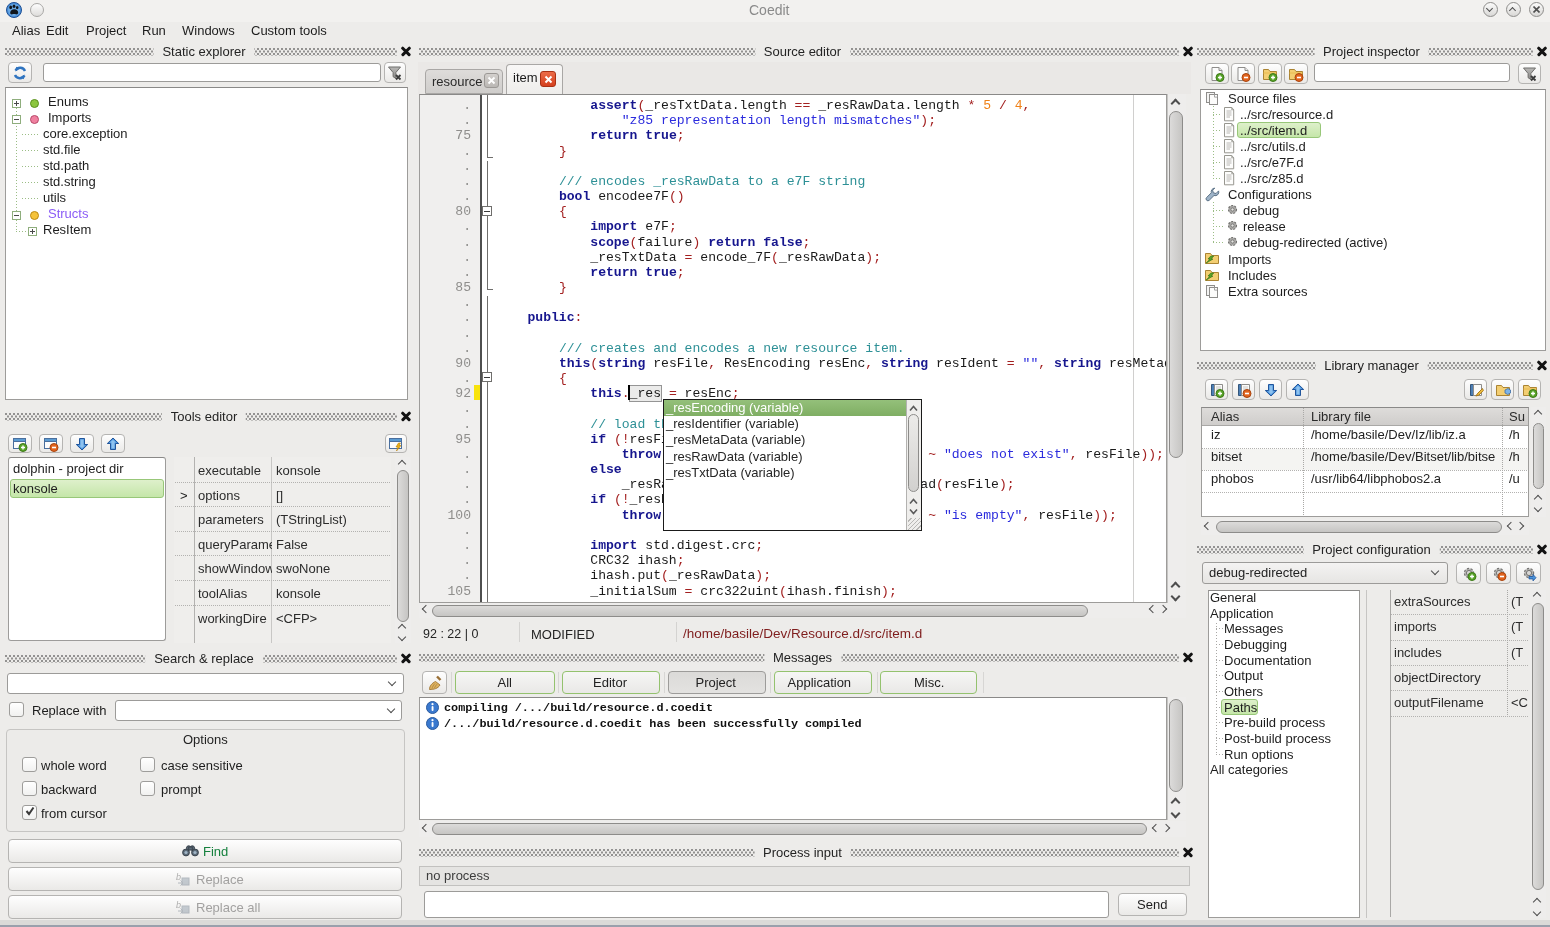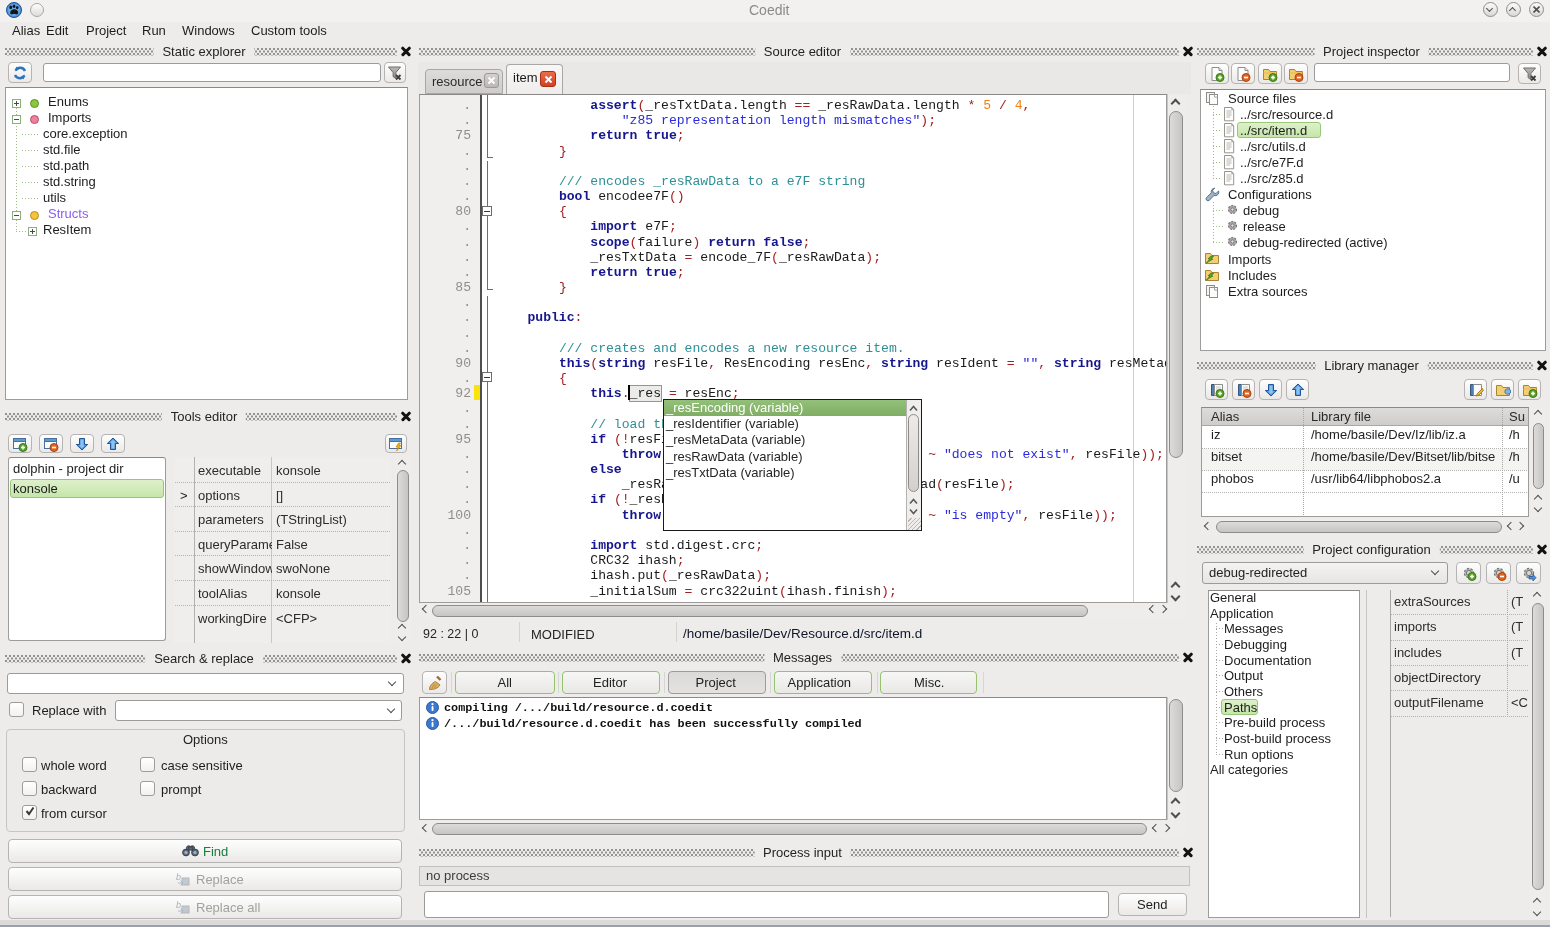--- a/index.html
+++ b/index.html
@@ -387,21 +387,21 @@
 <div class="sth" style="left:1169px;top:111px;width:14px;height:347px"></div>
 <div class="ch chu" style="left:1172px;top:583px;width:7px;height:7px;border-width:0 2px 2px 0;border-color:#4e4e4e"></div>
 <div class="ch chd" style="left:1172px;top:593px;width:7px;height:7px;border-width:0 2px 2px 0;border-color:#4e4e4e"></div>
 <div class="sbt" style="left:419px;top:603px;width:767px;height:15px"></div>
 <div class="ch chl" style="left:423px;top:606px;width:6px;height:6px;border-width:0 1.8px 1.8px 0;border-color:#4e4e4e"></div>
 <div class="sthh" style="left:432px;top:604.5px;width:656px;height:12px"></div>
 <div class="ch chl" style="left:1150px;top:606px;width:6px;height:6px;border-width:0 1.8px 1.8px 0;border-color:#4e4e4e"></div>
 <div class="ch chr" style="left:1160px;top:606px;width:6px;height:6px;border-width:0 1.8px 1.8px 0;border-color:#4e4e4e"></div>
 <div class="t" style="left:423px;top:627px;font-size:12.5px;color:#242424;">92 : 22 | 0</div>
 <div class="t" style="left:531px;top:627px;font-size:13px;color:#242424;">MODIFIED</div>
-<div class="t" style="left:683px;top:626px;font-size:13.5px;color:#0f172a;text-align:center;">/home/basile/Dev/Resource.d/src/item.d</div>
+<div class="t" style="left:683px;top:626px;font-size:13.5px;color:#7f1d1d;text-align:center;">/home/basile/Dev/Resource.d/src/item.d</div>
 <div class="ab" style="left:519px;top:622px;width:1px;height:20px;background:#d4d3d1"></div>
 <div class="ab" style="left:676px;top:622px;width:1px;height:20px;background:#d4d3d1"></div>
 <div class="hdr" style="left:419px;top:654px;width:772px"></div>
 <div class="hlab" style="left:802.5px;top:650px">Messages</div>
 <div class="ab" style="left:1179px;top:650px;width:18px;height:15px;background:#edecea"></div>
 <div class="xx" style="left:1182px;top:651px"></div>
 <div class="tbtn" style="left:422px;top:671px;width:25px;height:23px">
     <svg width="16" height="16" viewBox="0 0 16 16">
       <path d="M10 1.5 13.5 5" stroke="#9a6f34" stroke-width="2.4"></path>
       <path d="M2.5 14.5c0-3.5 2.5-6.5 6-8L13 10c-2 3.5-6 4.5-10.5 4.5z" fill="#ddb25e" stroke="#a87f3e"></path>

